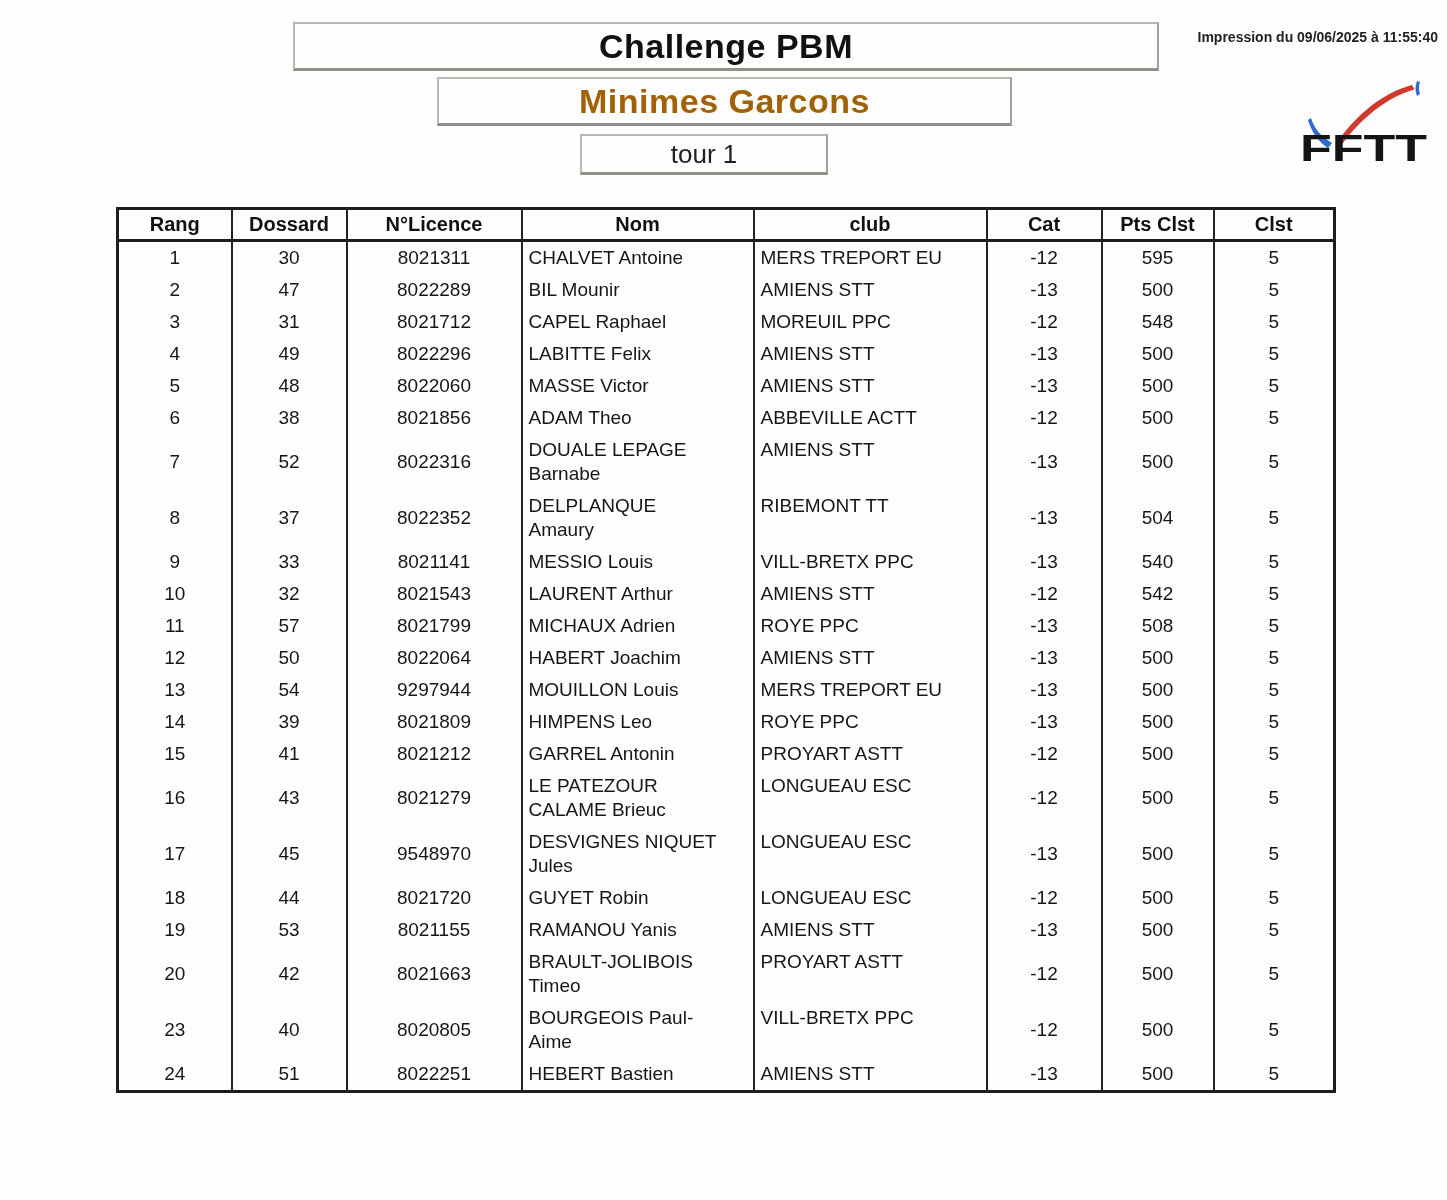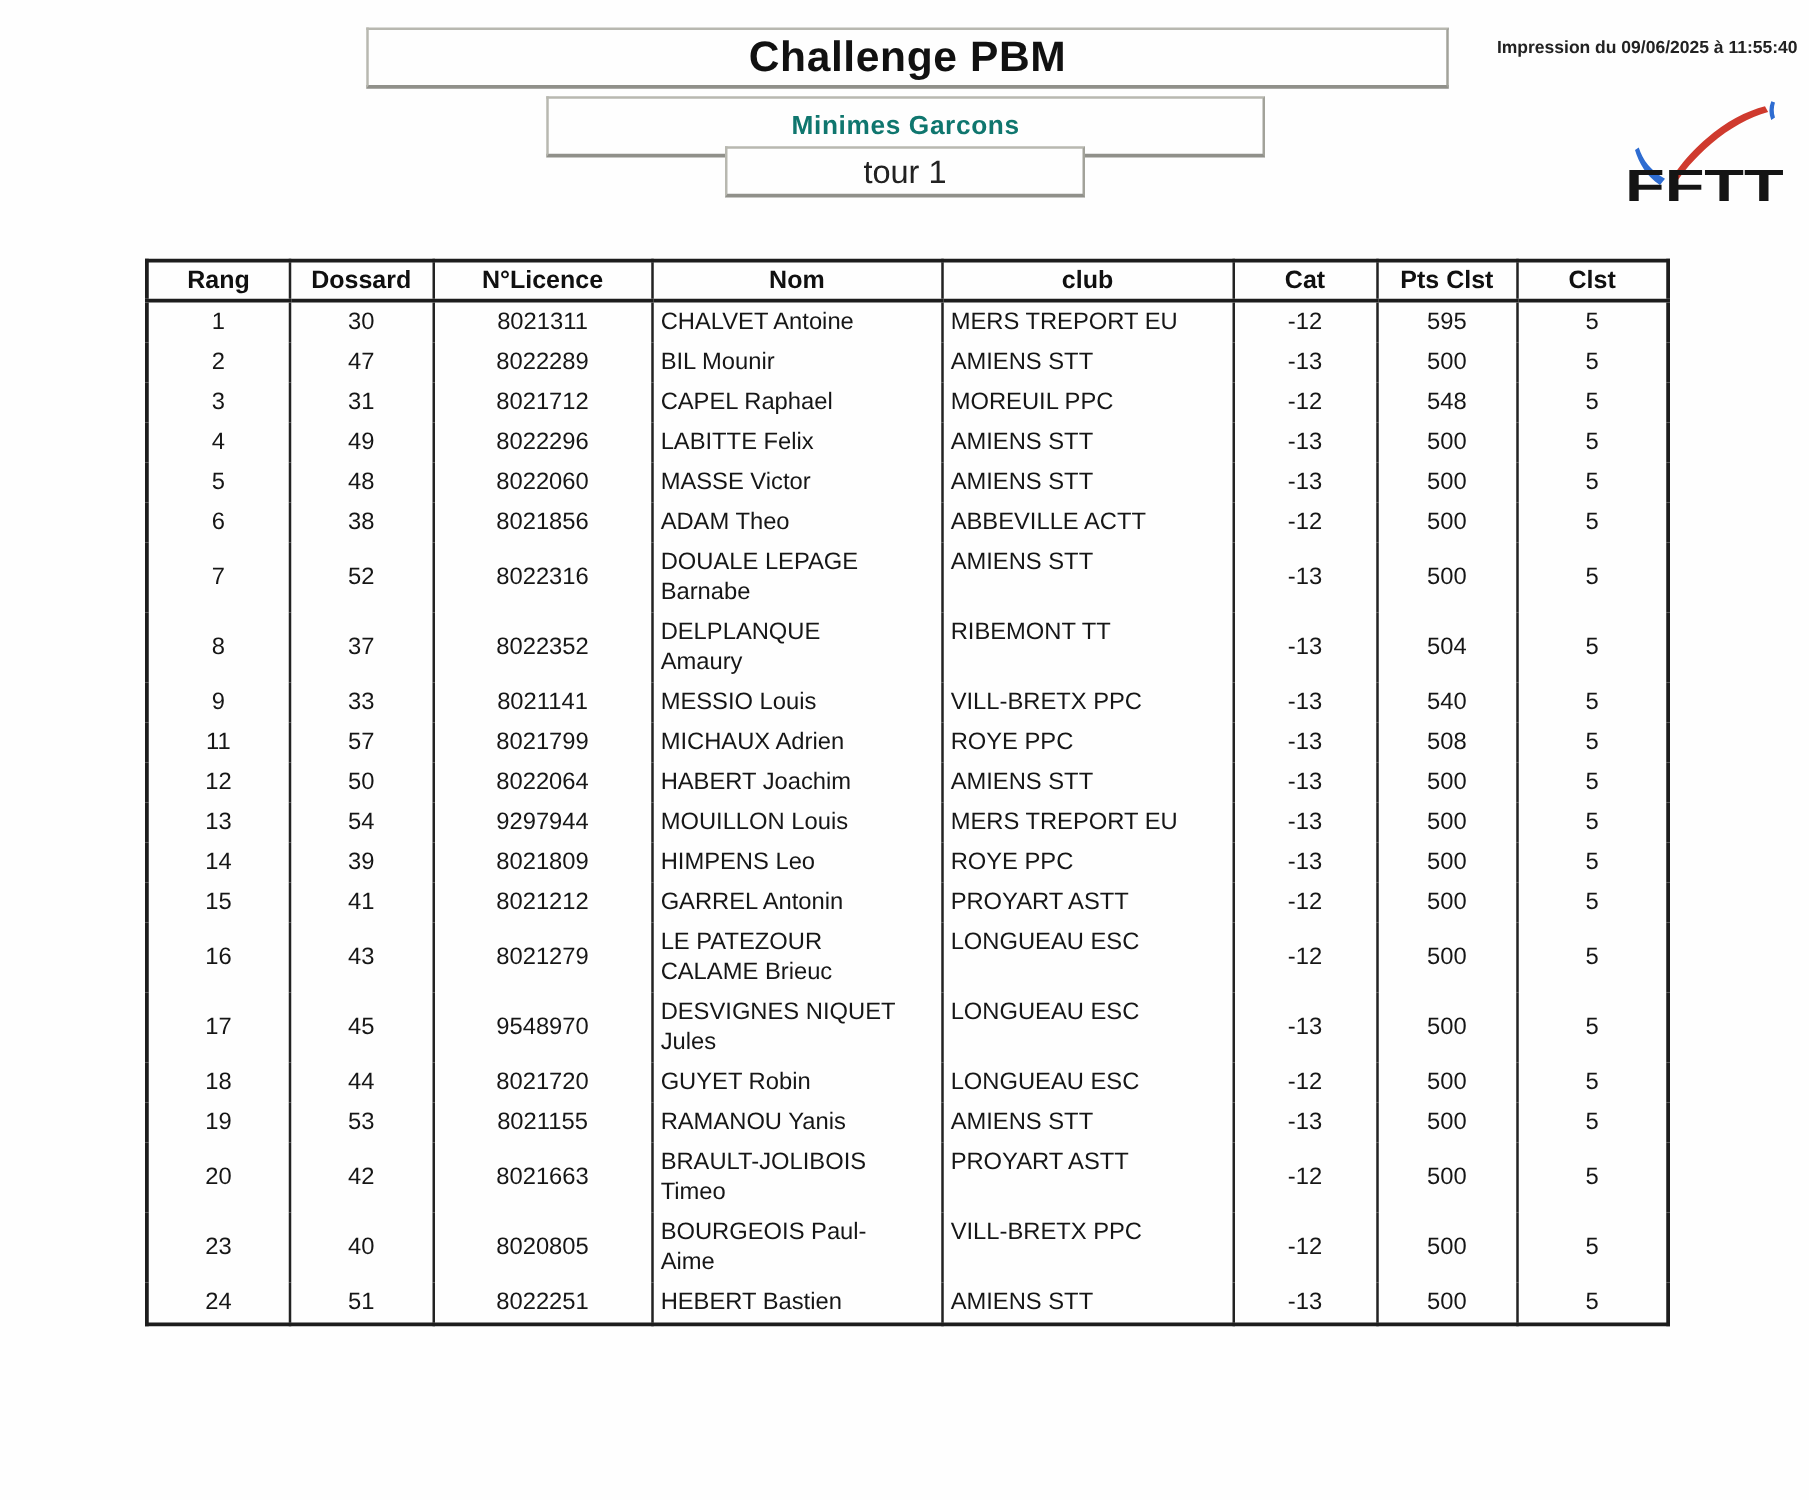--- a/index.html
+++ b/index.html
@@ -18,23 +18,23 @@
     position: absolute;
     background: #fefefe;
     border: 2px solid #b8b8b0;
     border-bottom: 3px solid #90908a;
     border-right-color: #a2a29a;
     display: flex; align-items: center; justify-content: center;
     text-align: center;
   }
   .box-main  { left: 293px; top: 22px;  width: 866px; height: 49px; }
   .box-sub   { left: 437px; top: 77px;  width: 575px; height: 49px; }
-  .box-round { left: 580px; top: 117px; width: 288px; height: 41px; }
+  .box-round { left: 580px; top: 134px; width: 248px; height: 41px; }
   .box-main  .txt { font-size: 34px; font-weight: bold; letter-spacing: 0.5px; color:#111; }
-  .box-sub   .txt { font-size: 21px; font-weight: bold; letter-spacing: 0.5px; color:#0f766e; }
+  .box-sub   .txt { font-size: 34px; font-weight: bold; letter-spacing: 0.5px; color:#a16207; }
   .box-round .txt { font-size: 26px; font-weight: normal; color:#222; }
 
   .print-info {
     position: absolute;
     top: 29px; right: 9px;
     font-size: 14px;
     font-weight: bold;
     color: #222;
     white-space: nowrap;
   }
@@ -232,20 +232,30 @@
             <td class="cell-rang">9</td>
             <td class="cell-dossard">33</td>
             <td class="cell-licence">8021141</td>
             <td class="cell-nom">MESSIO Louis</td>
             <td class="cell-club">VILL-BRETX PPC</td>
             <td class="cell-cat">-13</td>
             <td class="cell-pts">540</td>
             <td class="cell-clst">5</td>
           </tr>
           <tr class="single">
+            <td class="cell-rang">10</td>
+            <td class="cell-dossard">32</td>
+            <td class="cell-licence">8021543</td>
+            <td class="cell-nom">LAURENT Arthur</td>
+            <td class="cell-club">AMIENS STT</td>
+            <td class="cell-cat">-12</td>
+            <td class="cell-pts">542</td>
+            <td class="cell-clst">5</td>
+          </tr>
+          <tr class="single">
             <td class="cell-rang">11</td>
             <td class="cell-dossard">57</td>
             <td class="cell-licence">8021799</td>
             <td class="cell-nom">MICHAUX Adrien</td>
             <td class="cell-club">ROYE PPC</td>
             <td class="cell-cat">-13</td>
             <td class="cell-pts">508</td>
             <td class="cell-clst">5</td>
           </tr>
           <tr class="single">

